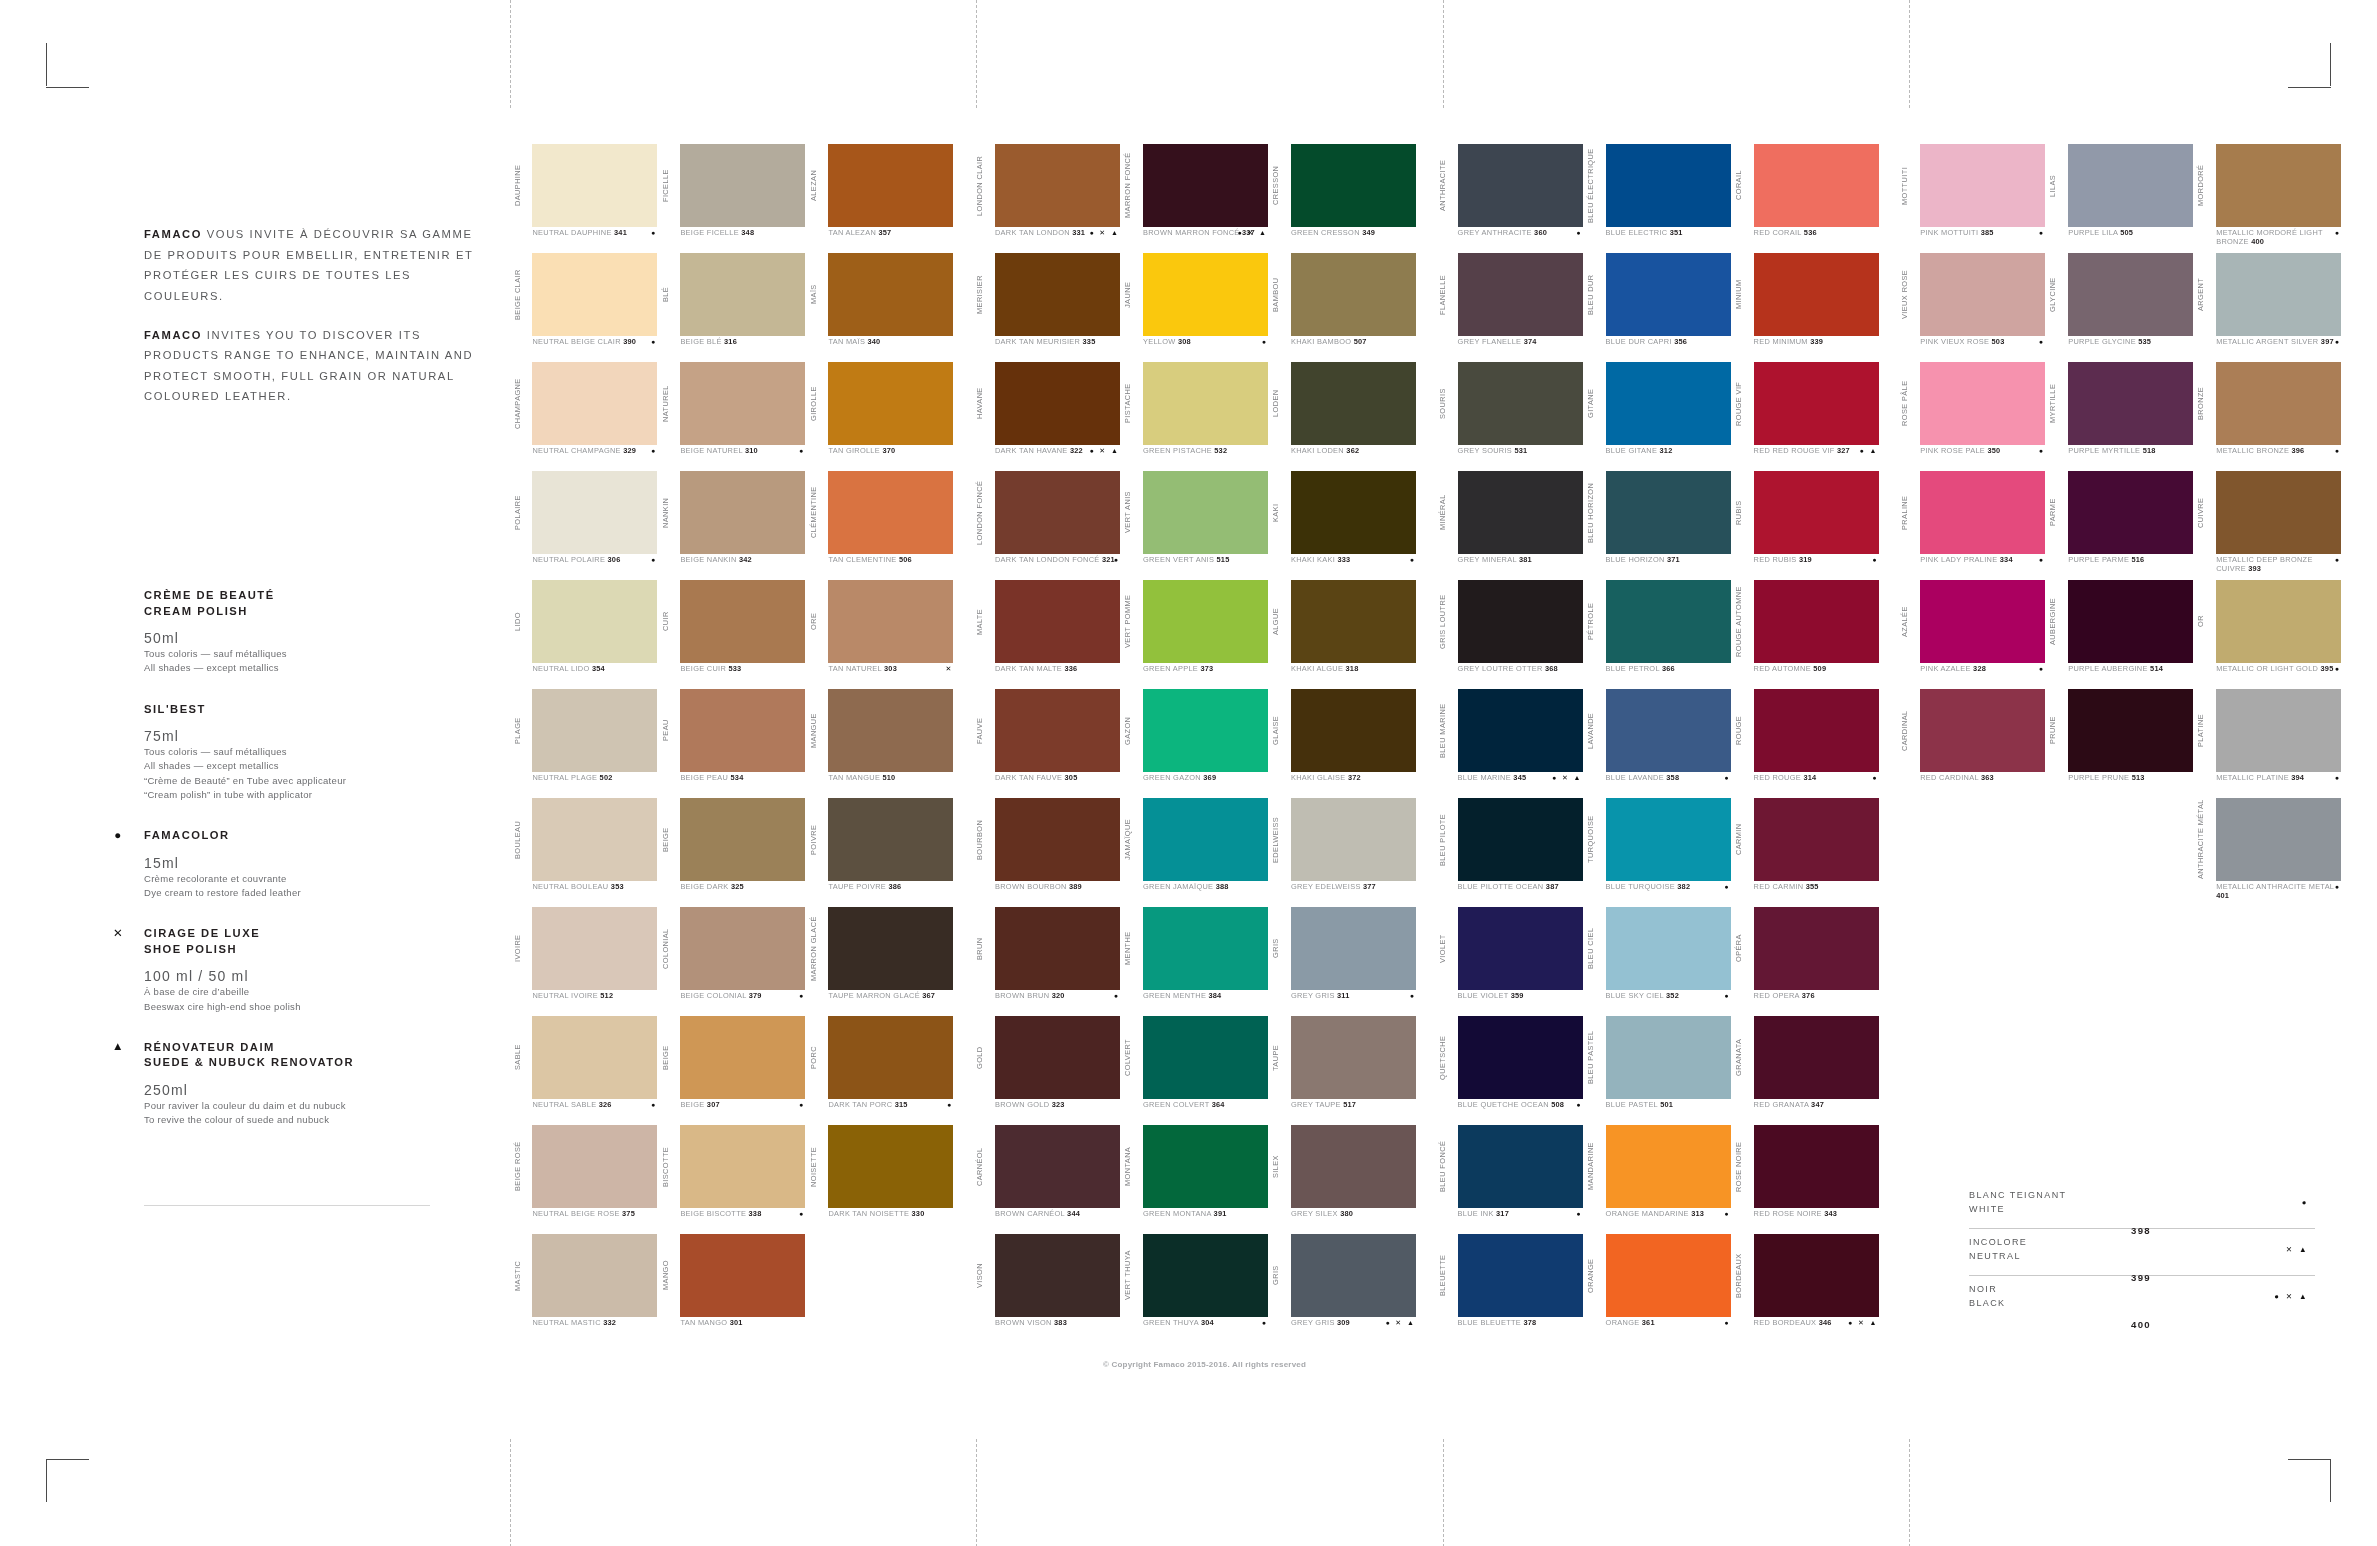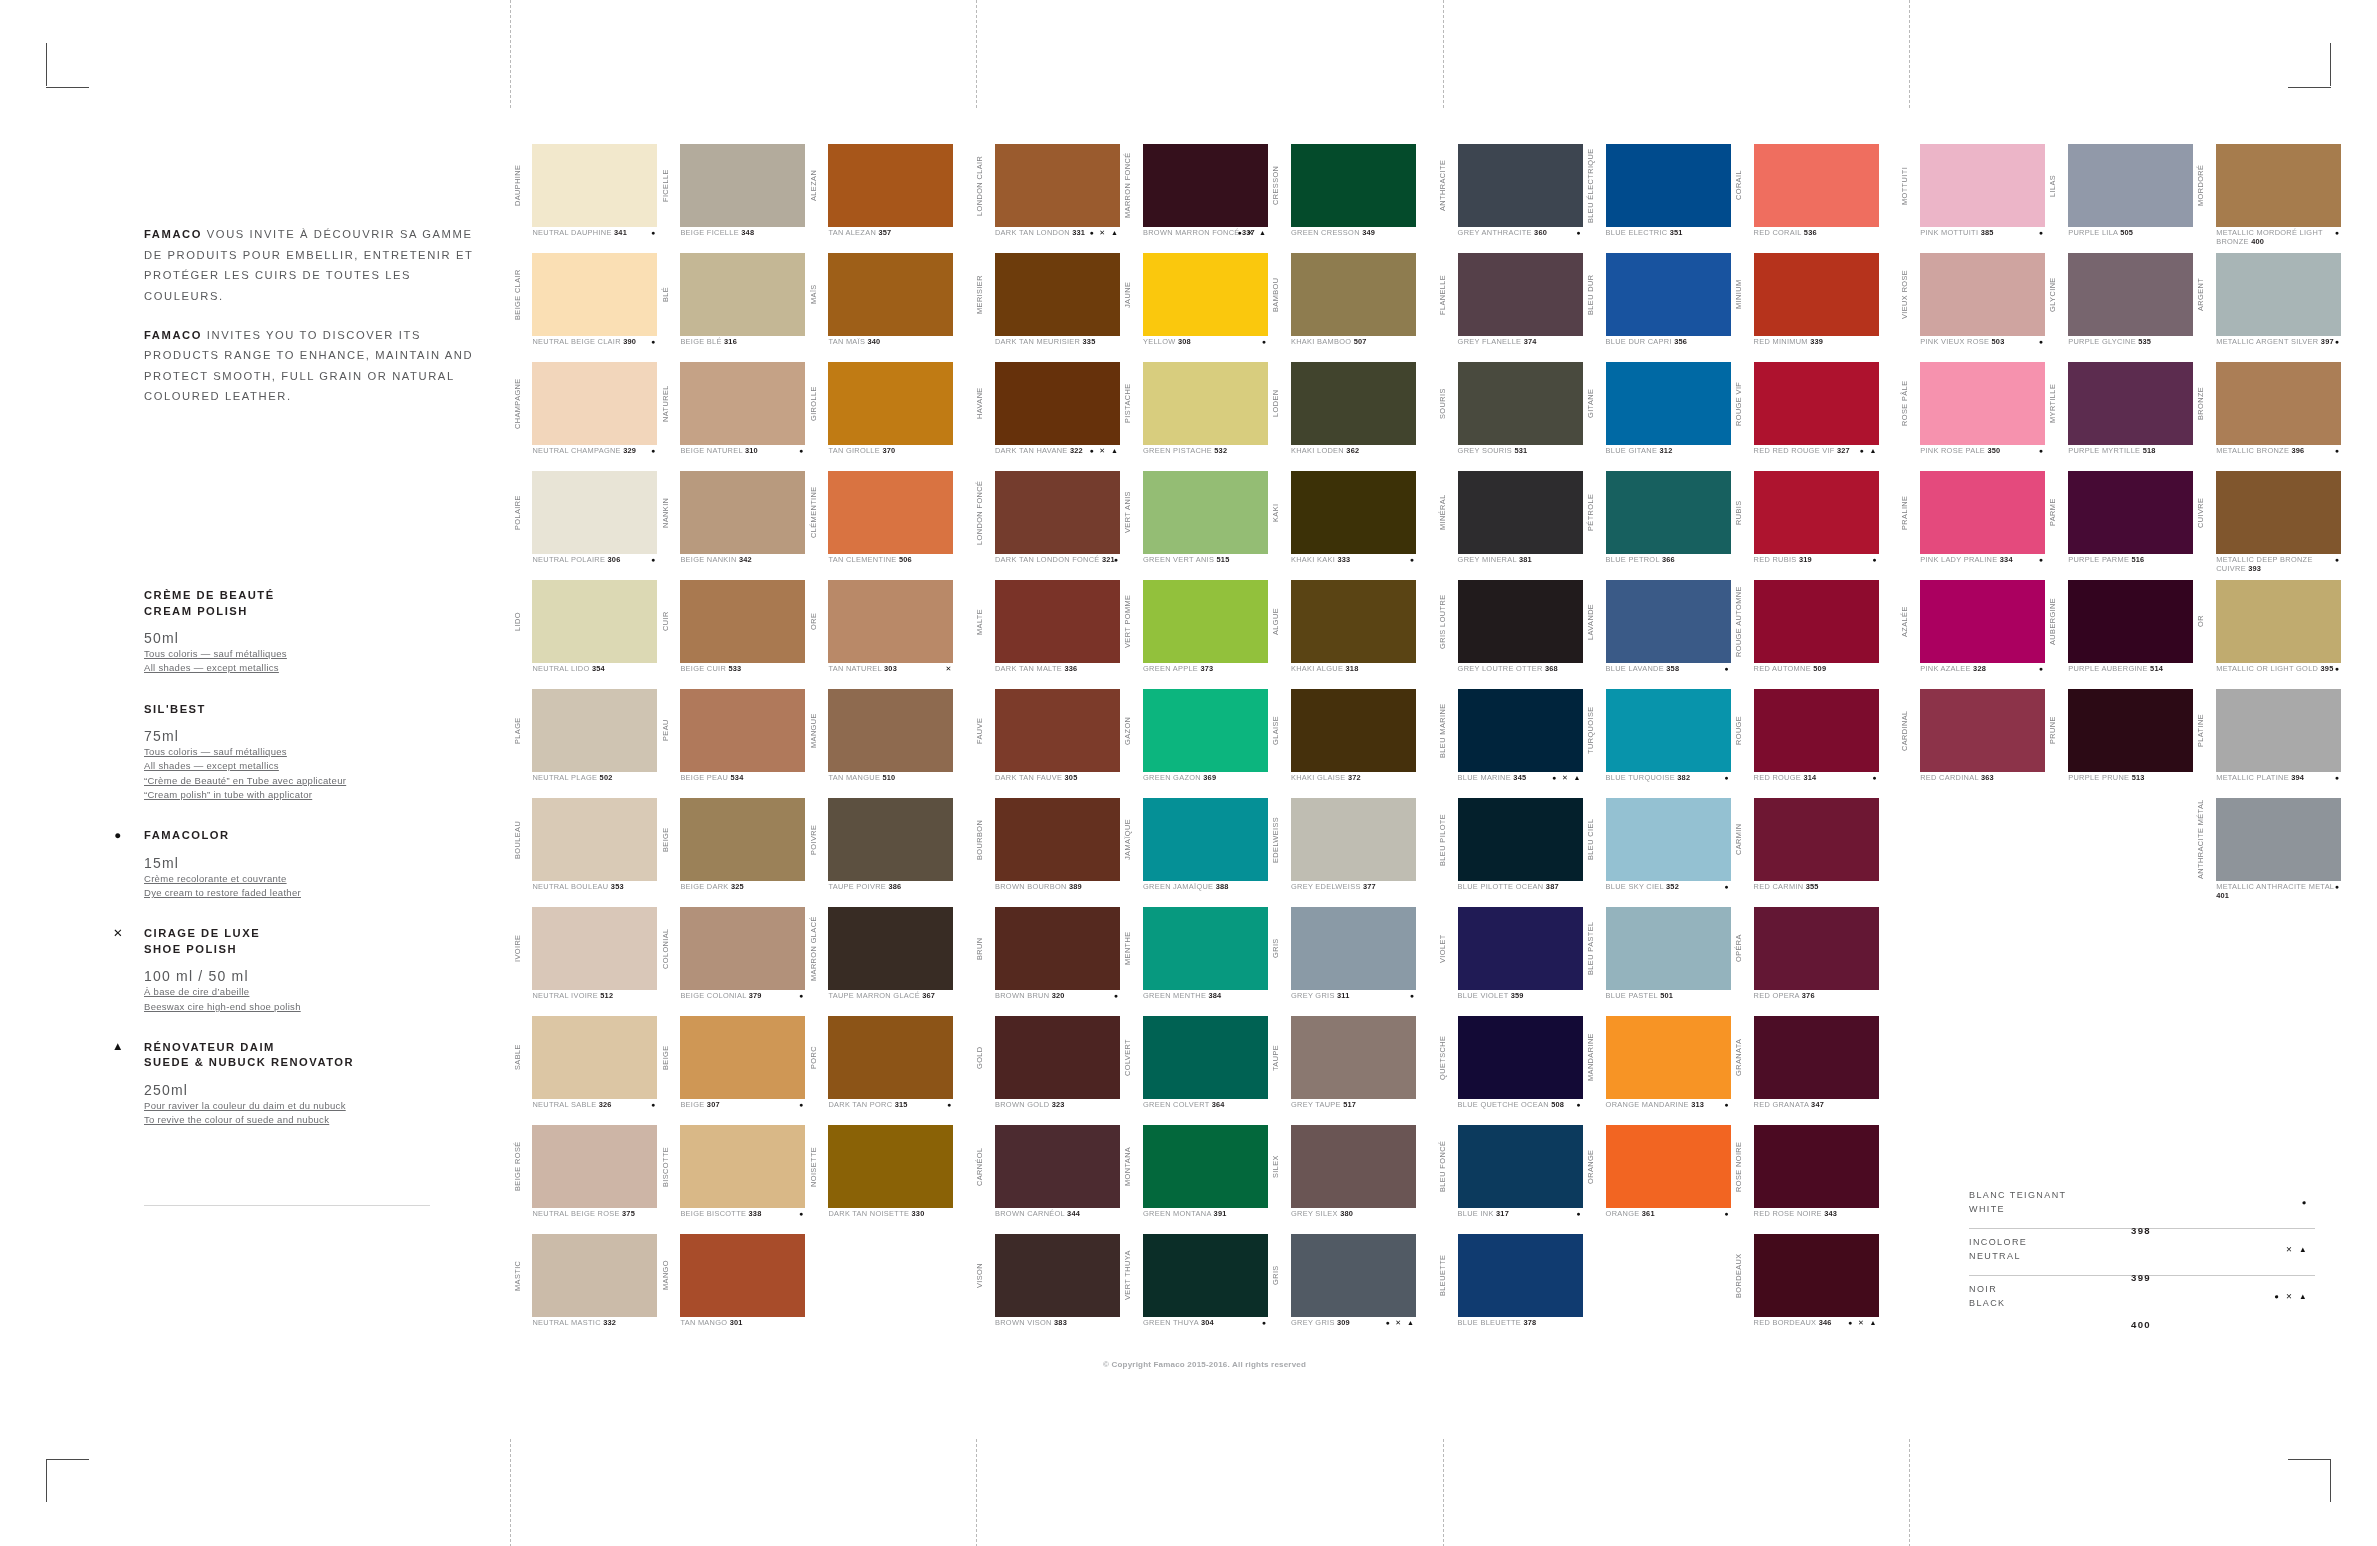--- a/index.html
+++ b/index.html
@@ -37,21 +37,20 @@
     font-size:11.2px;letter-spacing:1.5px;font-weight:700;color:#231f20;
     text-transform:uppercase;line-height:15.5px;
   }
   .product .vol{
     font-size:14px;letter-spacing:1.2px;color:#58595b;line-height:17px;
     margin-top:11px;font-weight:300;
   }
   .product .d{
     font-size:9.5px;letter-spacing:0.3px;color:#6d6e71;line-height:14.3px;
     font-weight:300;
-    text-decoration:underline;
   }
   #left-rule{position:absolute;left:144px;top:1205px;width:286px;height:0.8px;background:#d6d6d6;}
 
   
   #grid{position:absolute;left:510px;top:144px;}
   .col{display:inline-block;vertical-align:top;width:148px;margin-right:0px;}
   .cell{position:relative;height:109px;}
   .chip{
     position:absolute;left:22.4px;top:0;width:125px;height:83px;
   }
@@ -500,20 +499,24 @@
         <span class="ename">BLUE ELECTRIC <span class="num">351</span></span>
       </div><div class="cell">
         <span class="vname">BLEU DUR</span>
         <span class="chip" style="background:#18539f;"></span>
         <span class="ename">BLUE DUR CAPRI <span class="num">356</span></span>
       </div><div class="cell">
         <span class="vname">GITANE</span>
         <span class="chip" style="background:#0069a4;"></span>
         <span class="ename">BLUE GITANE <span class="num">312</span></span>
       </div><div class="cell">
+        <span class="vname">BLEU HORIZON</span>
+        <span class="chip" style="background:#27505a;"></span>
+        <span class="ename">BLUE HORIZON <span class="num">371</span></span>
+      </div><div class="cell">
         <span class="vname">PÉTROLE</span>
         <span class="chip" style="background:#17605f;"></span>
         <span class="ename">BLUE PETROL <span class="num">366</span></span>
       </div><div class="cell">
         <span class="vname">LAVANDE</span>
         <span class="chip" style="background:#3a5a87;"></span>
         <span class="ename">BLUE LAVANDE <span class="num">358</span></span>
         <span class="syms">●</span>
       </div><div class="cell">
         <span class="vname">TURQUOISE</span>

